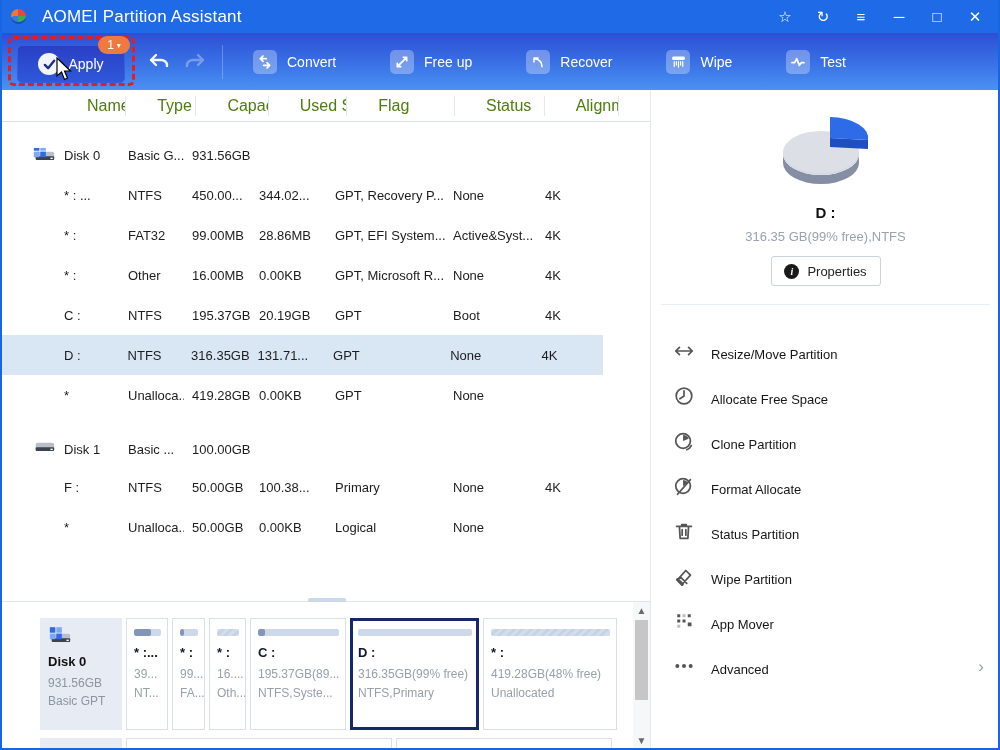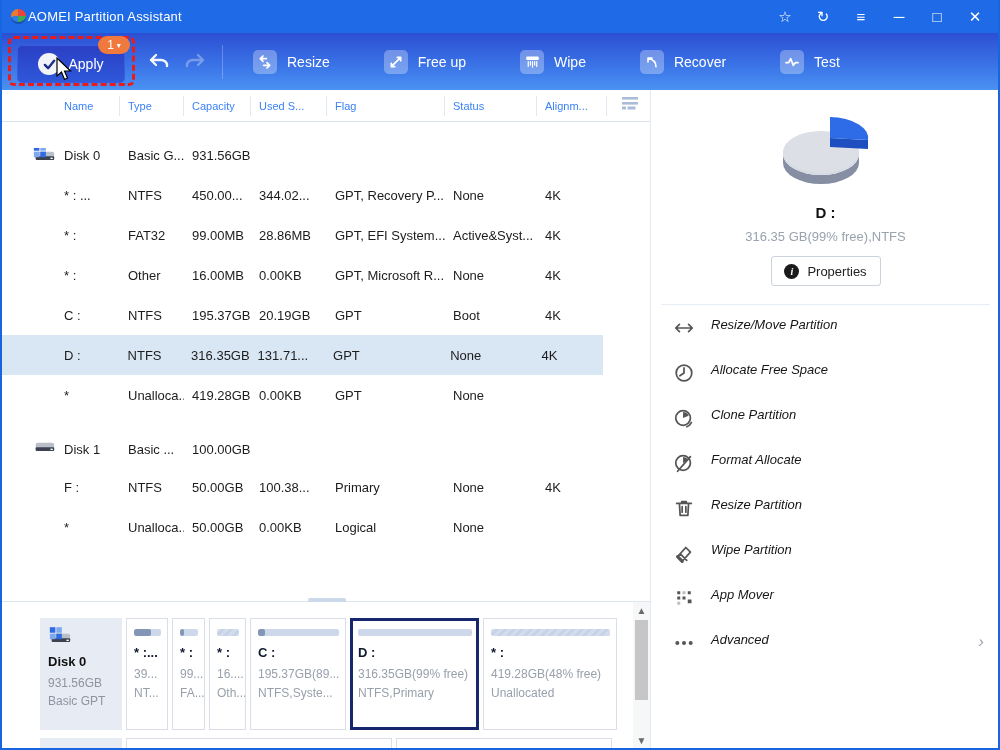--- a/index.html
+++ b/index.html
@@ -14,21 +14,21 @@
   .titlebar {
     position:absolute; left:-2px; top:0; width:1000px; height:33px;
     background:#1f6ae6; display:flex; align-items:center; color:#fff;
   }
   .app-logo { width:17px; height:15px; margin-left:11px; position:relative; }
   .app-logo .pie {
     width:15px; height:13px; border-radius:50%;
     background:conic-gradient(#e8453c 0 95deg, #3fa94c 95deg 185deg, #2f7de0 185deg 260deg, #e87b2f 260deg 360deg);
     box-shadow:0 2px 0 rgba(0,0,0,.25);
   }
-  .app-title { font-size:13px; margin-left:0; letter-spacing:.2px; }
+  .app-title { font-size:17px; margin-left:14px; letter-spacing:.2px; }
   .win-controls { margin-left:auto; display:flex; align-items:center; gap:0; margin-right:6px; }
   .win-btn { width:38px; height:28px; display:flex; align-items:center; justify-content:center;
     color:#fff; font-size:15px; cursor:default; }
   
   .toolbar {
     position:absolute; left:-2px; top:33px; width:1000px; height:57px;
     background:linear-gradient(180deg,#2c4fd3 0%,#3a72e6 55%,#4a92f3 100%);
     display:flex; align-items:center;
   }
   .apply-wrap {
@@ -61,22 +61,22 @@
   .tb-btn { display:flex; align-items:center; gap:10px; color:#fff; font-size:14px;
     padding:8px 12px; margin-right:30px; }
   .tb-icon {
     width:24px; height:24px; border-radius:5px; background:rgba(255,255,255,.30);
     display:flex; align-items:center; justify-content:center;
   }
   .tb-icon svg { display:block; }
   
   .table-area { position:absolute; left:0; top:90px; width:648px; height:511px; background:#fff; }
   .tbl-header { display:flex; height:32px; border-bottom:1px solid #d9e2ee; align-items:center; }
-  .th { font-size:11px; color:#3b82f6; padding-left:8px; height:20px; line-height:20px;
-    border-right:1px solid #e2e8f0; white-space:nowrap; overflow:hidden; }
+  .th { font-size:16px; color:#4d7c0f; padding-left:8px; height:20px; line-height:20px;
+    border-right:1px solid #e2e8f0; white-space:nowrap; overflow:hidden;margin-left:23px; }
   .th:last-child { border-right:none; }
   .th.c-name { padding-left:62px; }
   .c-name{width:118px;} .c-type{width:64px;} .c-cap{width:67px;} .c-used{width:76px;}
   .c-flag{width:118px;} .c-status{width:92px;} .c-align{width:70px;} .c-menu{flex:1;}
   .hdr-menu-icon { margin-left:6px; display:block; }
   .tbl-rows { padding-top:13px; }
   .t-row { display:flex; height:40px; align-items:center; font-size:13px; color:#1c1c1c; position:relative; }
   .t-row.selected { background:#d9e6f4; width:601px; }
   .t-row .cell { padding-left:8px; white-space:nowrap; overflow:hidden; }
   .t-row .cell.c-name { padding-left:62px; position:relative; }
@@ -122,21 +122,21 @@
   .props-btn {
     margin:12px auto 0; width:110px; height:30px; background:#fff;
     border:1px solid #ccd3dd; border-radius:3px; display:flex; align-items:center;
     justify-content:center; gap:8px; font-size:13px; color:#222;
   }
   .info-ico { width:15px; height:15px; border-radius:50%; background:#1a1a1a; color:#fff;
     font-size:10px; font-weight:bold; display:flex; align-items:center; justify-content:center;
     font-family:"Liberation Serif",serif; font-style:italic; }
   .rp-div { height:1px; background:#e8eef5; margin:18px 10px 0; }
   .rp-actions { padding:12px 0 0; }
-  .rp-item { display:flex; align-items:flex-start; height:45px; padding:0 16px 0 22px; font-size:13px; color:#161616;font-style:italic; }
+  .rp-item { display:flex; align-items:flex-end; height:45px; padding:0 16px 0 22px; font-size:13px; color:#161616; }
   .rp-item .ric { width:22px; height:22px; margin-right:16px; display:flex; align-items:center; justify-content:center; }
   .rp-item .ric svg { display:block; }
   .rp-item .chev { margin-left:auto; color:#9aa2ad; font-size:17px; }
 </style>
 </head>
 <body>
 
 <div class="titlebar">
   <div class="app-logo">
       <div class="pie"></div>
@@ -195,48 +195,48 @@
     </span>
   </div>
   <div class="tb-sep"></div>
   <div class="tb-buttons">
       <div class="tb-btn">
         <span class="tb-icon">
           <svg width="16" height="16" viewBox="0 0 24 24" fill="none" stroke="#fff" stroke-width="2.6" stroke-linecap="round" stroke-linejoin="round">
             <path d="M9 3 L5 7 L9 11 M5 7 H14 M15 21 L19 17 L15 13 M19 17 H10"></path>
           </svg>
         </span>
-    <span>Resize</span>
+    <span>Convert</span>
       </div>
       <div class="tb-btn">
         <span class="tb-icon">
           <svg width="16" height="16" viewBox="0 0 24 24" fill="none" stroke="#fff" stroke-width="2.6" stroke-linecap="round" stroke-linejoin="round">
             <path d="M5 19 L19 5 M14 5 h5 v5 M10 19 H5 v-5"></path>
           </svg>
         </span>
     <span>Free up</span>
+      </div>
+      <div class="tb-btn">
+        <span class="tb-icon">
+          <svg width="16" height="16" viewBox="0 0 24 24" fill="none" stroke="#fff" stroke-width="2.6" stroke-linecap="round" stroke-linejoin="round">
+            <path d="M6 6 L12 6 M6 6 L6 12 M6 6 C14 8 18 13 18 19" stroke-width="2.4"></path>
+          </svg>
+        </span>
+    <span>Recover</span>
       </div>
       <div class="tb-btn">
         <span class="tb-icon">
           <svg width="17" height="17" viewBox="0 0 24 24">
             <rect x="3" y="5" width="18" height="5" rx="2" fill="#fff"></rect>
             <g stroke="#fff" stroke-width="1.7" stroke-linecap="round">
               <path d="M6 12 v7 M9 12 v5 M12 12 v8 M15 12 v5 M18 12 v7"></path>
             </g>
           </svg>
         </span>
     <span>Wipe</span>
-      </div>
-      <div class="tb-btn">
-        <span class="tb-icon">
-          <svg width="16" height="16" viewBox="0 0 24 24" fill="none" stroke="#fff" stroke-width="2.6" stroke-linecap="round" stroke-linejoin="round">
-            <path d="M6 6 L12 6 M6 6 L6 12 M6 6 C14 8 18 13 18 19" stroke-width="2.4"></path>
-          </svg>
-        </span>
-    <span>Recover</span>
       </div>
       <div class="tb-btn">
         <span class="tb-icon">
           <svg width="16" height="16" viewBox="0 0 24 24" fill="none" stroke="#fff" stroke-width="2.6" stroke-linecap="round" stroke-linejoin="round">
             <path d="M3 13 H7 L10 7 L14 17 L17 13 H21"></path>
           </svg>
         </span>
     <span>Test</span>
       </div>
       <div class="tb-btn">
@@ -524,21 +524,21 @@
           </svg>
         </span>
     <span>Format Allocate</span>
     </div>
       <div class="rp-item">
         <span class="ric">
           <svg width="22" height="22" viewBox="0 0 24 24" fill="none" stroke="#555" stroke-width="1.9" stroke-linecap="round" stroke-linejoin="round">
             <path d="M4 7 H20 M7 7 L7.8 20 H16.2 L17 7 M9.5 7 V5 H14.5 V7 M10 10.5 V16.5 M14 10.5 V16.5"></path>
           </svg>
         </span>
-    <span>Resize Partition</span>
+    <span>Status Partition</span>
     </div>
       <div class="rp-item">
         <span class="ric">
           <svg width="22" height="22" viewBox="0 0 24 24" fill="none" stroke="#555" stroke-width="1.9" stroke-linecap="round" stroke-linejoin="round">
             <path d="M5 16 L14 6 L19 11 L10 21 Z M8 13 L15 20"></path>
             <path d="M5 16 L10 21" stroke-width="3.5"></path>
           </svg>
         </span>
     <span>Wipe Partition</span>
     </div>

